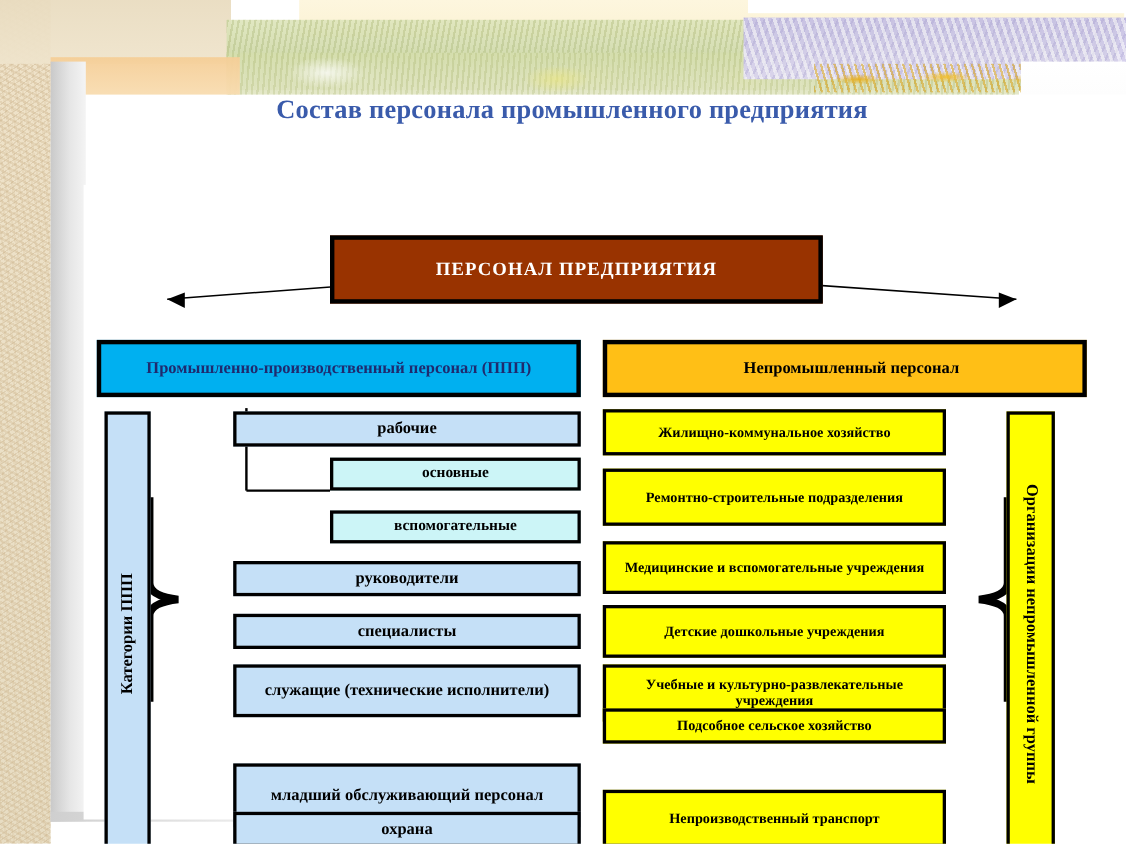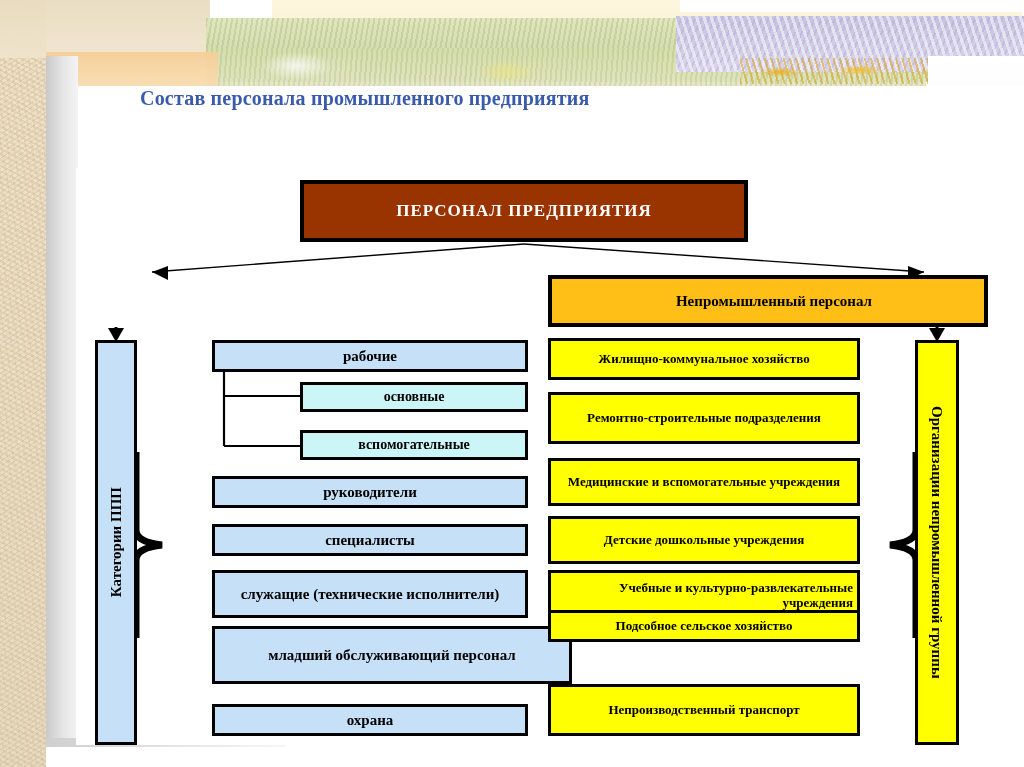--- a/index.html
+++ b/index.html
@@ -92,37 +92,39 @@
 
   
   #panel{
     position:absolute;left:76px;top:168px;width:883px;height:577px;
     background:#ffffff;
   }
 
   
   #title{
     position:absolute;left:140px;top:88px;width:760px;
+    text-align:center;
     font-family:"Liberation Serif", serif;
-    font-weight:bold;font-size:20px;line-height:1.08;
+    font-weight:bold;font-size:24px;line-height:1.08;
     color:#3a5bab;
     letter-spacing:.2px;
   }
 
   
   .box{
     position:absolute;
     box-sizing:border-box;
     border:3px solid #000000;
     display:flex;align-items:center;justify-content:center;
     text-align:center;
     font-family:"Liberation Serif", serif;
     font-weight:bold;
     line-height:1.12;
     padding:2px 4px;
+    margin-top:34px;
   }
 
   #b-root{
     left:300px;top:180px;width:448px;height:62px;
     background:#993300;color:#ffffff;font-size:17px;letter-spacing:1px;
     border-width:4px;
   }
   #b-ppp{
     left:88px;top:275px;width:440px;height:52px;
     background:#00b0f0;color:#1f2a6e;font-size:15px;
@@ -151,21 +153,21 @@
     border-width:3px;
   }
   #b-org span{
     writing-mode:vertical-rl;
     white-space:nowrap;
   }
 
   
   .lb{background:#c5e0f7;color:#000000;font-size:15px;}
   .lb2{background:#ccf5f7;color:#000000;font-size:14px;}
-  .yb{background:#ffff00;color:#000000;font-size:13px;text-align:right;}
+  .yb{background:#ffff00;color:#000000;font-size:13px;}
 
   
   .brace{position:absolute;}
 
   
   #wires{position:absolute;left:0;top:0;width:1024px;height:767px;pointer-events:none;}
 </style>
 </head>
 <body>
 
@@ -215,20 +217,23 @@
   </svg>
 
   <svg class="brace" style="left:880px;top:450px;width:40px;height:190px;" viewBox="0 0 40 190">
     <path d="M36,2 L36,80 Q36,92 10,95 Q36,98 36,110 L36,188" fill="none" stroke="#000" stroke-width="7" stroke-linejoin="miter"></path>
   </svg>
 
   <div class="box" id="b-root">
     <span>ПЕРСОНАЛ ПРЕДПРИЯТИЯ</span>
   </div>
 
+  <div class="box" id="b-ppp">
+    <span>Промышленно-производственный персонал (ППП)</span>
+  </div>
 
   <div class="box" id="b-nonprom">
     <span>Непромышленный персонал</span>
   </div>
 
   <div class="box" id="b-cat">
     <span>Категории ППП</span>
   </div>
 
   <div class="box" id="b-org">
@@ -246,21 +251,21 @@
   </div>
   <div class="box lb" style="left:212px;top:476px;width:316px;height:32px;">
     <span>руководители</span>
   </div>
   <div class="box lb" style="left:212px;top:524px;width:316px;height:32px;">
     <span>специалисты</span>
   </div>
   <div class="box lb" style="left:212px;top:570px;width:316px;height:48px;">
     <span>служащие (технические исполнители)</span>
   </div>
-  <div class="box lb" style="left:212px;top:626px;width:360px;height:58px;">
+  <div class="box lb" style="left:212px;top:660px;width:316px;height:58px;">
     <span>младший обслуживающий персонал</span>
   </div>
   <div class="box lb" style="left:212px;top:704px;width:316px;height:32px;">
     <span>охрана</span>
   </div>
 
   <div class="box yb" style="left:548px;top:338px;width:312px;height:42px;">
     <span>Жилищно-коммунальное хозяйство</span>
   </div>
   <div class="box yb" style="left:548px;top:392px;width:312px;height:52px;">

